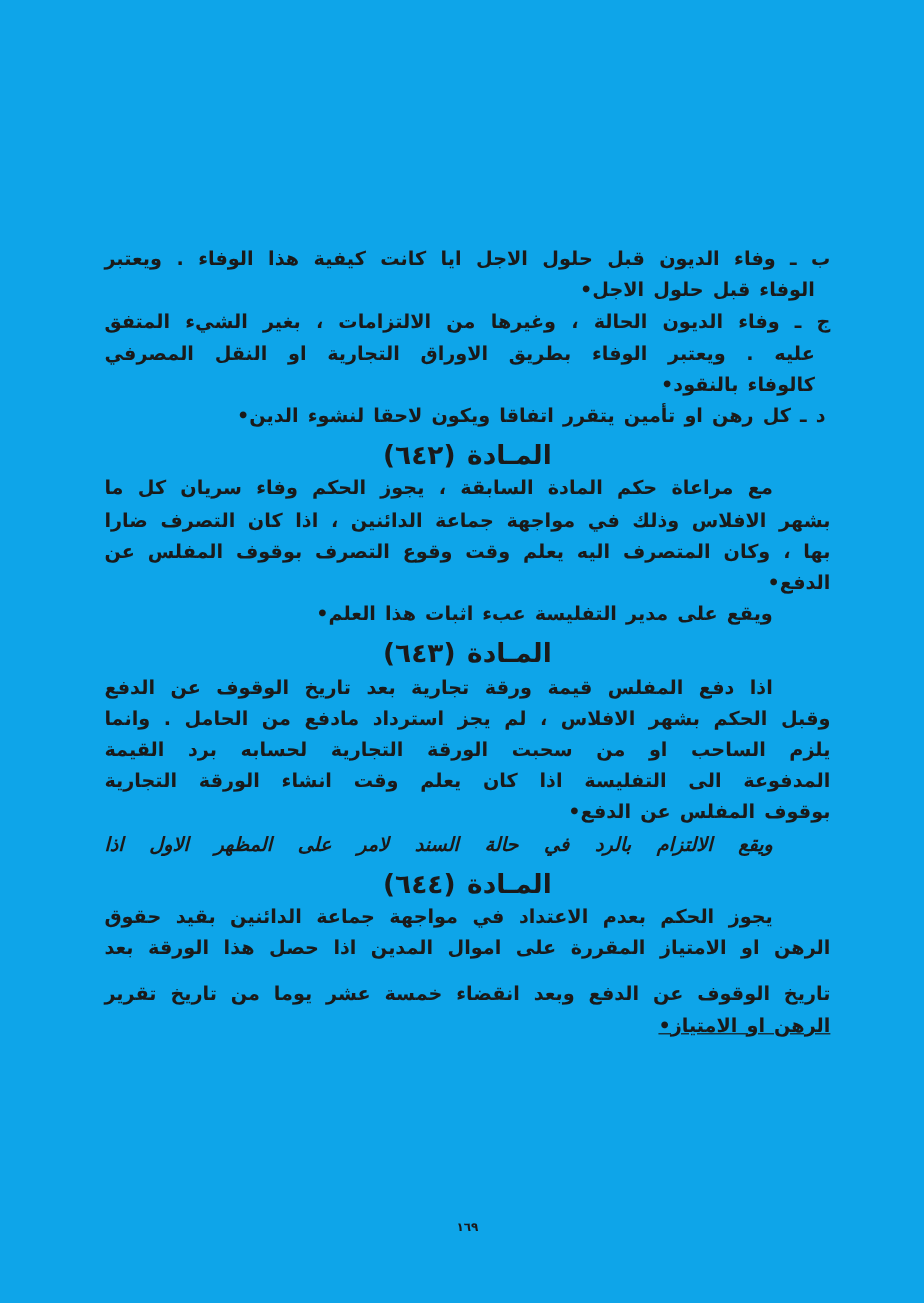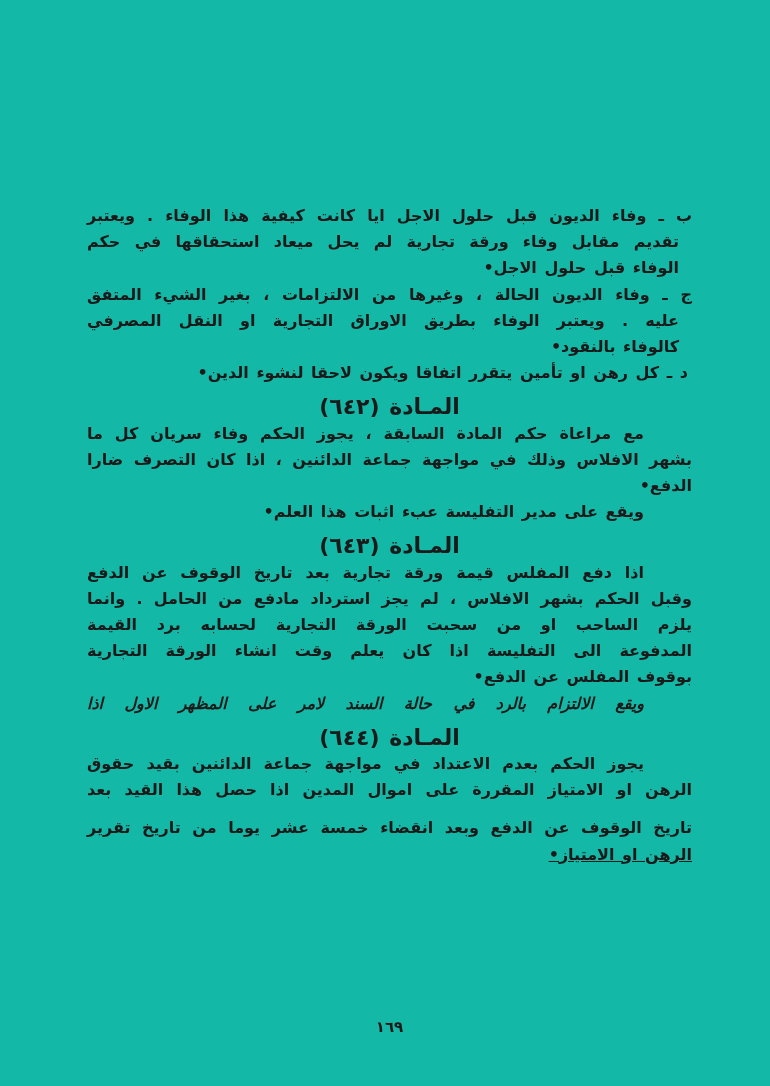--- a/index.html
+++ b/index.html
@@ -10,21 +10,21 @@
   body {
     width: 770px;
     height: 1086px;
     position: relative;
     overflow: hidden;
     font-family: "DejaVu Sans", sans-serif;
   }
   .page {
     position: absolute;
     inset: 0;
-    background: #14b8a6;
+    background: #0ea5e9;
     color: #1a1a1a;
   }
   .text-block {
     position: absolute;
     top: 203px;
     right: 78px;
     left: 87px;
     direction: rtl;
     font-size: 16px;
     font-weight: 700;
@@ -53,54 +53,54 @@
     margin: 0;
     padding: 0;
   }
   .page-number {
     position: absolute;
     top: 1018px;
     right: 78px;
     left: 87px;
     text-align: center;
     direction: rtl;
-    font-size: 15px;
+    font-size: 10px;
     font-weight: 700;
     letter-spacing: 4px;
     color: #1a1a1a;
   }
 </style>
 </head>
 <body>
 
 <div class="page">
 
   <div class="text-block">
 
     <div class="list">
       <div class="list-item">
           <div class="tline" style="padding-right: 0px;">ب ـ وفاء الديون قبل حلول الاجل ايا كانت كيفية هذا الوفاء . ويعتبر</div>
-          <div class="tline" style="padding-right: 13px;">تقديم مقابل وفاء ورقة تجارية لم يحل ميعاد استحقاقها في حكم</div>
           <div class="tline last" style="padding-right: 13px;">الوفاء قبل حلول الاجل•</div>
         </div>
       <div class="list-item">
           <div class="tline" style="padding-right: 0px;">ج ـ وفاء الديون الحالة ، وغيرها من الالتزامات ، بغير الشيء المتفق</div>
           <div class="tline" style="padding-right: 13px;">عليه . ويعتبر الوفاء بطريق الاوراق التجارية او النقل المصرفي</div>
           <div class="tline last" style="padding-right: 13px;">كالوفاء بالنقود•</div>
         </div>
       <div class="list-item">
           <div class="tline last" style="padding-right: 4px;">د ـ كل رهن او تأمين يتقرر اتفاقا ويكون لاحقا لنشوء الدين•</div>
         </div>
     </div>
 
     <section>
       <h2 class="article-heading">المـادة (٦٤٢)</h2>
       <div class="para">
           <div class="tline" style="padding-right: 48px;">مع مراعاة حكم المادة السابقة ، يجوز الحكم وفاء سريان كل ما</div>
           <div class="tline" style="padding-right: 0px;">بشهر الافلاس وذلك في مواجهة جماعة الدائنين ، اذا كان التصرف ضارا</div>
+          <div class="tline" style="padding-right: 0px;">بها ، وكان المتصرف اليه يعلم وقت وقوع التصرف بوقوف المفلس عن</div>
           <div class="tline last" style="padding-right: 0px;">الدفع•</div>
         </div>
       <div class="para">
           <div class="tline last" style="padding-right: 48px;">ويقع على مدير التفليسة عبء اثبات هذا العلم•</div>
         </div>
     </section>
 
     <section>
       <h2 class="article-heading">المـادة (٦٤٣)</h2>
       <div class="para">
@@ -112,21 +112,21 @@
         </div>
       <div class="para">
           <div class="tline" style="padding-right: 48px; font-style: italic;">ويقع الالتزام بالرد في حالة السند لامر على المظهر الاول اذا</div>
         </div>
     </section>
 
     <section>
       <h2 class="article-heading">المـادة (٦٤٤)</h2>
       <div class="para">
           <div class="tline" style="padding-right: 48px;">يجوز الحكم بعدم الاعتداد في مواجهة جماعة الدائنين بقيد حقوق</div>
-          <div class="tline" style="padding-right: 0px;">الرهن او الامتياز المقررة على اموال المدين اذا حصل هذا القيد بعد</div>
+          <div class="tline" style="padding-right: 0px;">الرهن او الامتياز المقررة على اموال المدين اذا حصل هذا الورقة بعد</div>
           <div class="tline" style="padding-right: 0px; margin-top: 12px;">تاريخ الوقوف عن الدفع وبعد انقضاء خمسة عشر يوما من تاريخ تقرير</div>
           <div class="tline last" style="padding-right: 0px; text-decoration: underline;">الرهن او الامتياز•</div>
         </div>
     </section>
 
   </div>
 
   <div class="page-number">١٦٩</div>
 
 </div>

